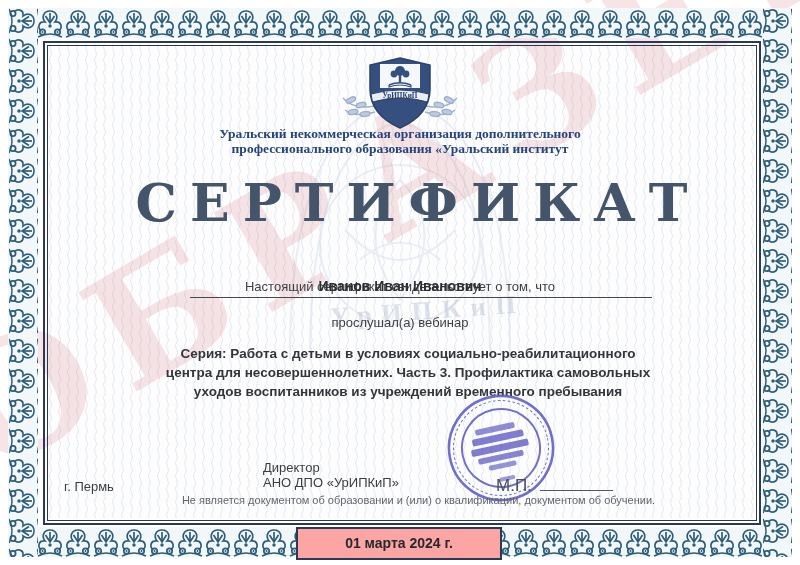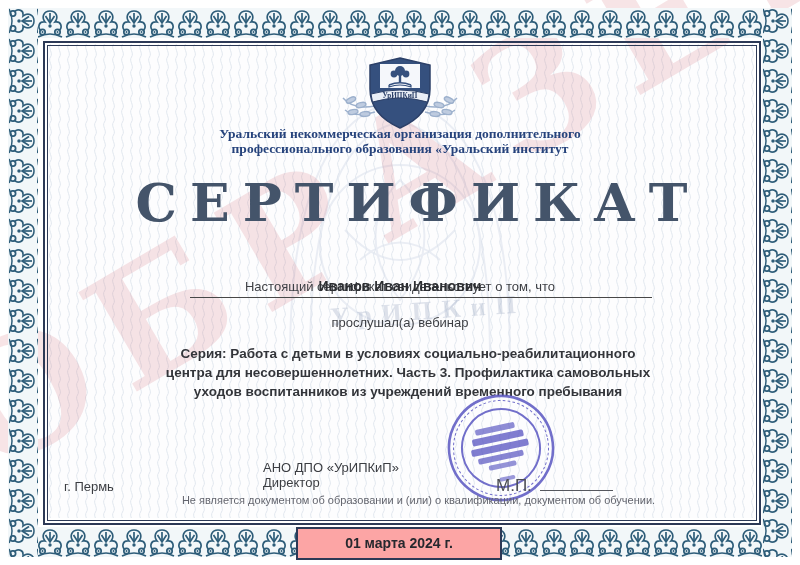--- a/index.html
+++ b/index.html
@@ -207,22 +207,22 @@
 
     <div class="centered topic">
       <div>Серия: Работа с детьми в условиях социально-реабилитационного</div>
       <div>центра для несовершеннолетних. Часть 3. Профилактика самовольных</div>
       <div>уходов воспитанников из учреждений временного пребывания</div>
     </div>
 
     <div class="city">г. Пермь</div>
 
     <div class="director">
+      <div>Директор</div>
       <div>АНО ДПО «УрИПКиП»</div>
-      <div>Директор</div>
     </div>
 
     <div class="stamp">
       <svg viewBox="0 0 112 112" xmlns="http://www.w3.org/2000/svg">
         <g transform="rotate(-12 56 56)" opacity="0.85">
           <circle cx="56" cy="56" r="52" fill="none" stroke="#5a57c2" stroke-width="2.6"></circle>
           <circle cx="56" cy="56" r="47.5" fill="none" stroke="#5a57c2" stroke-width="1" stroke-dasharray="2.6 2.3"></circle>
           <circle cx="56" cy="56" r="39" fill="none" stroke="#5a57c2" stroke-width="2"></circle>
           <g fill="#5a57c2">
             <rect x="34" y="33" width="40" height="6" rx="2" opacity="0.8"></rect>

